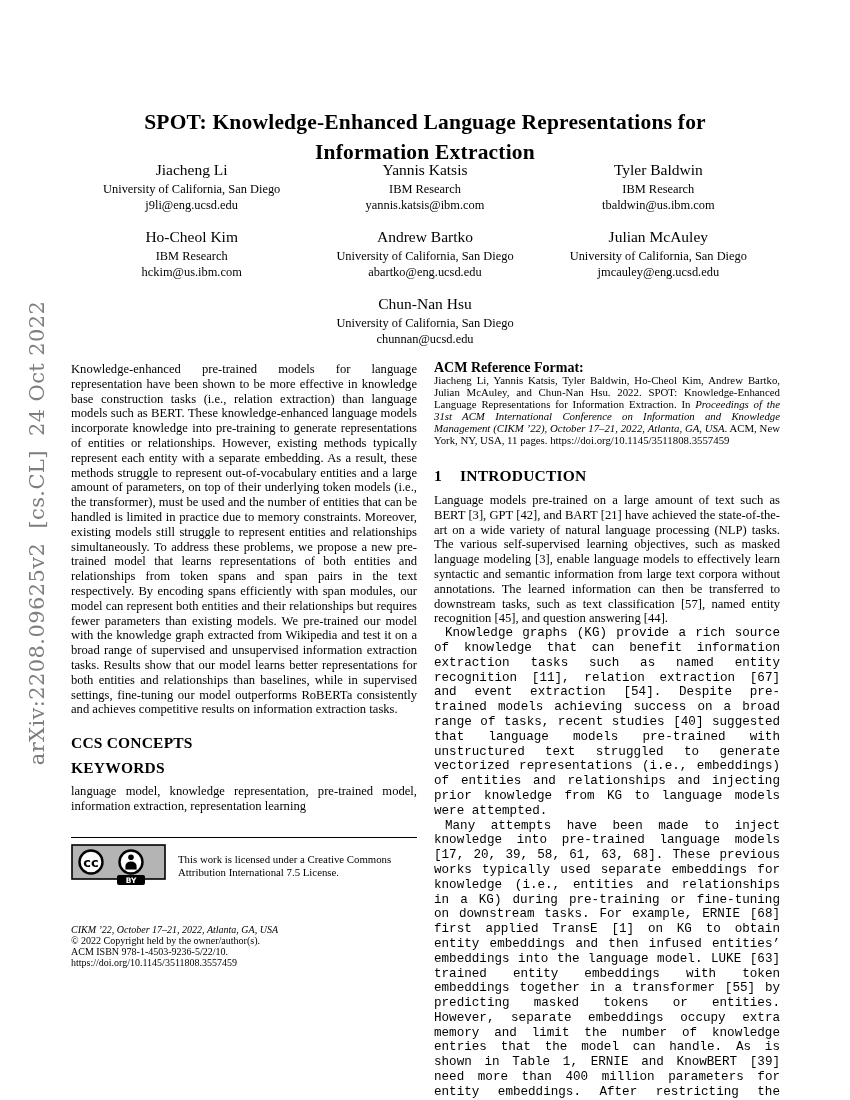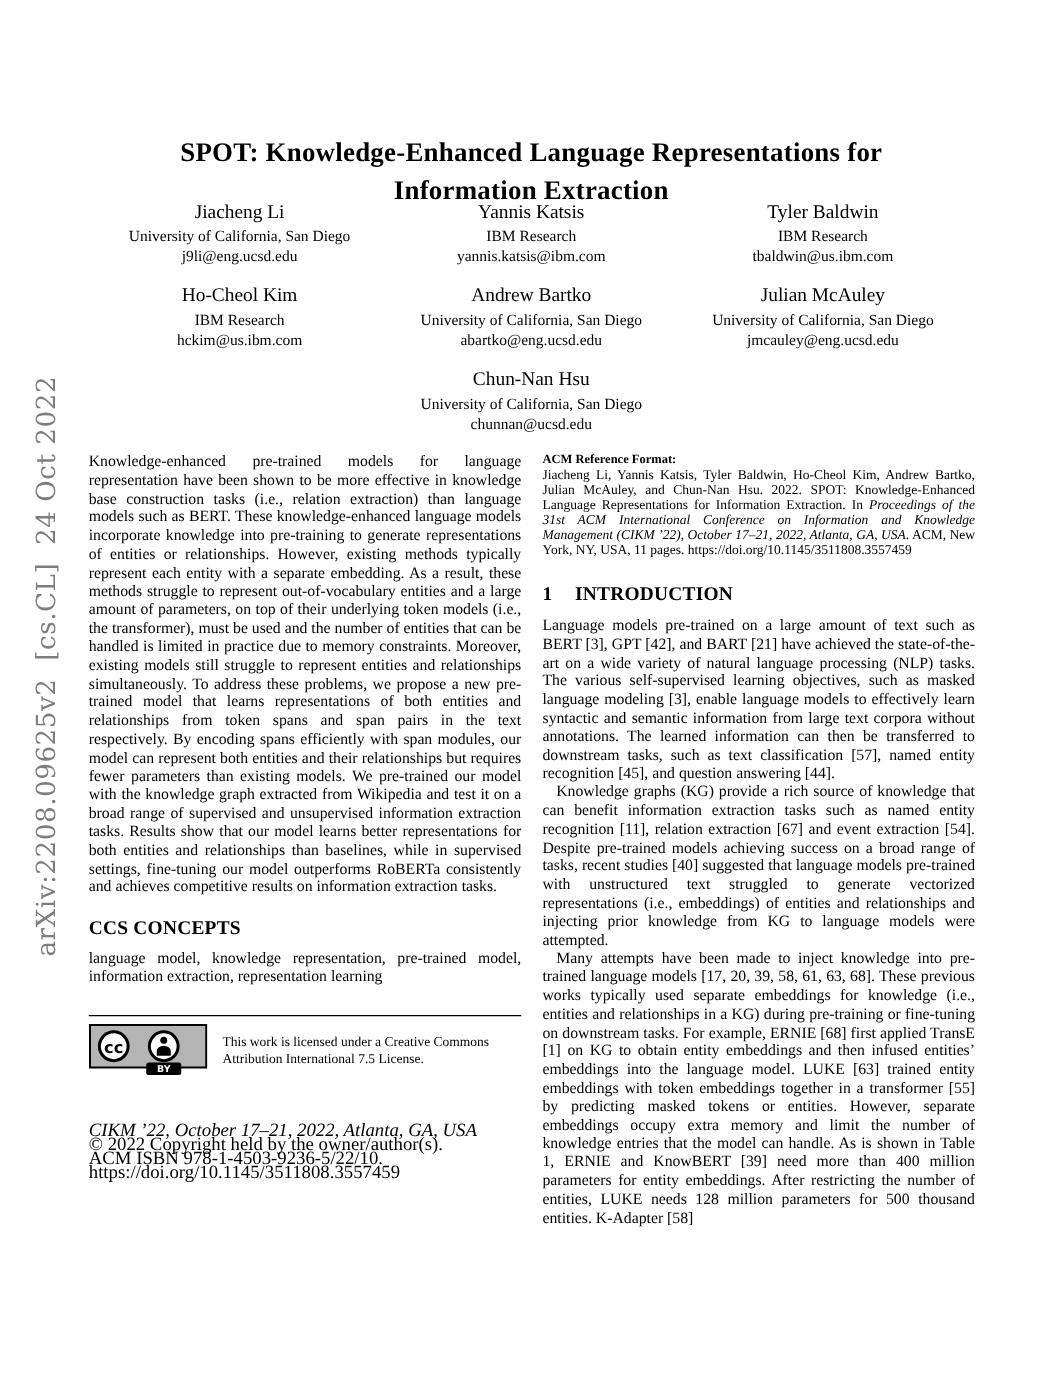--- a/index.html
+++ b/index.html
@@ -37,33 +37,33 @@
   }
   .col { width:346px; }
   .section-heading {
     font-size:15.5px; font-weight:bold; letter-spacing:0.2px;
     margin:0 0 7px 0;
   }
   .body-text {
     font-size:12.6px; line-height:14.8px; text-align:justify;
     hyphens:auto; -webkit-hyphens:auto;
   }
-  .indent { text-indent:11px; }
+  .indent { text-indent:11px;font-family:Liberation Mono, monospace; }
   .mt { margin-top:17px; }
   .ccs-line { margin-bottom:17px; }
   .b { font-weight:bold; }
   .it { font-style:italic;margin-top:40px; }
   
   .footnote-rule { border:none; border-top:1.3px solid #000; margin:23px 0 6px 0; }
   .license-row { display:flex; gap:12px; align-items:center; }
   .license-text { font-size:10.8px; line-height:13px; width:232px; padding-top:3px; }
-  .imprint { margin-top:9px; font-size:15px; line-height:10.6px; }
+  .imprint { margin-top:9px; font-size:10px; line-height:10.6px; }
   .imprint div { margin-bottom:0.5px; }
   
-  .ref-heading { font-size:10px; font-weight:bold; line-height:12px; }
+  .ref-heading { font-size:14px; font-weight:bold; line-height:12px; }
   .ref-text { font-size:10.8px; line-height:12px; text-align:justify; }
   .intro-heading { margin-top:21px; margin-bottom:8px; }
   .intro-heading .num { display:inline-block; width:26px; }
   .cc-badge { flex:0 0 auto; }
 </style>
 </head>
 <body>
 
 <div class="page">
 
@@ -110,20 +110,21 @@
     </div>
   </div>
 
   <div class="columns">
 
     <div class="col">
       <p class="body-text">Knowledge-enhanced pre-trained models for language representation have been shown to be more effective in knowledge base construction tasks (i.e., relation extraction) than language models such as BERT. These knowledge-enhanced language models incorporate knowledge into pre-training to generate representations of entities or relationships. However, existing methods typically represent each entity with a separate embedding. As a result, these methods struggle to represent out-of-vocabulary entities and a large amount of parameters, on top of their underlying token models (i.e., the transformer), must be used and the number of entities that can be handled is limited in practice due to memory constraints. Moreover, existing models still struggle to represent entities and relationships simultaneously. To address these problems, we propose a new pre-trained model that learns representations of both entities and relationships from token spans and span pairs in the text respectively. By encoding spans efficiently with span modules, our model can represent both entities and their relationships but requires fewer parameters than existing models. We pre-trained our model with the knowledge graph extracted from Wikipedia and test it on a broad range of supervised and unsupervised information extraction tasks. Results show that our model learns better representations for both entities and relationships than baselines, while in supervised settings, fine-tuning our model outperforms RoBERTa consistently and achieves competitive results on information extraction tasks.</p>
 
       <h2 class="section-heading mt">CCS CONCEPTS</h2>
 
+      <h2 class="section-heading">KEYWORDS</h2>
       <p class="body-text">language model, knowledge representation, pre-trained model, information extraction, representation learning</p>
 
       <hr class="footnote-rule">
 
       <div class="license-row">
         <svg class="cc-badge" width="95" height="41" viewBox="0 0 95 41">
           <rect x="1" y="1" width="93" height="34" fill="#b4b4b4" stroke="#000" stroke-width="1.6"></rect>
           <circle cx="20" cy="18" r="11.5" fill="#fff" stroke="#000" stroke-width="2.4"></circle>
           <text x="20" y="23" text-anchor="middle" font-family="DejaVu Sans, sans-serif" font-size="13" font-weight="bold" fill="#000">cc</text>
           <circle cx="60" cy="18" r="11.5" fill="#fff" stroke="#000" stroke-width="2.4"></circle>

